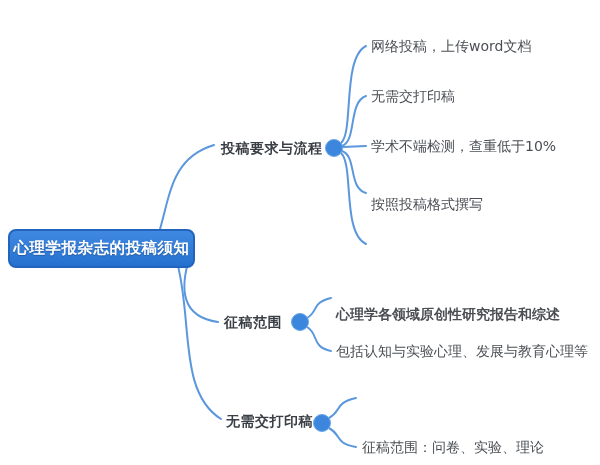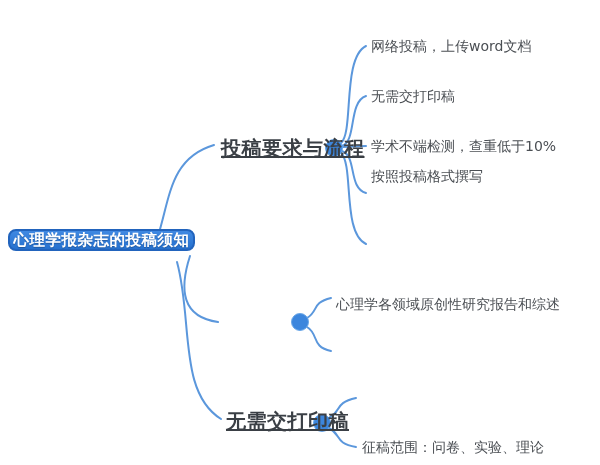--- a/index.html
+++ b/index.html
@@ -19,38 +19,37 @@
     position:relative;
     width:600px;height:465px;
     background:var(--background);
     font-family:"DejaVu Sans","Liberation Sans",sans-serif;
     overflow:hidden;
   }
   svg.connectors{position:absolute;left:0;top:0;}
   svg.connectors path{fill:none;stroke:var(--line);stroke-width:2;stroke-linecap:round;}
   svg.connectors circle{fill:var(--node_dot);stroke:#6aa7e8;stroke-width:1;cursor:pointer;}
   .root-topic{
-    position:absolute;left:8px;top:229px;width:187px;height:22px;
+    position:absolute;left:8px;top:229px;width:187px;height:39px;
     background:linear-gradient(180deg,var(--root_fill_light),var(--root_fill));
     border:2px solid var(--root_border);
     border-radius:8px;
     color:var(--root_text);
     font-size:15.5px;font-weight:bold;
     display:flex;align-items:center;justify-content:center;
     white-space:nowrap;cursor:pointer;
     letter-spacing:0.5px;
     text-shadow:0 1px 1px rgba(0,0,0,0.25);
   }
   .branch-topic{
     position:absolute;transform:translateY(-50%);
     color:var(--branch_text);
-    font-size:20px;font-weight:bold;
+    font-size:14px;font-weight:bold;
     white-space:nowrap;line-height:20px;cursor:pointer;
     letter-spacing:0.5px;
-    text-decoration:underline;
   }
   .leaf-topic{
     position:absolute;transform:translateY(-50%);
     color:var(--leaf_text);
     font-size:14px;font-weight:normal;
     white-space:nowrap;line-height:20px;cursor:pointer;
   }
 </style>
 </head>
 <body>
@@ -76,24 +75,26 @@
     <path d="M 329 428 C 342 435 334 443 356 447"></path>
 
     <circle cx="334" cy="148" r="8.5"></circle>
     <circle cx="300" cy="322" r="8.5"></circle>
     <circle cx="322" cy="423" r="8.5"></circle>
   </svg>
 
   <div class="root-topic">心理学报杂志的投稿须知</div>
 
   <div class="branch-topic" style="left:221px;top:148px;">投稿要求与流程</div>
+  <div class="branch-topic" style="left:224px;top:322px;">征稿范围</div>
   <div class="branch-topic" style="left:226px;top:421px;">无需交打印稿</div>
 
   <div class="leaf-topic" style="left:371px;top:96px;">无需交打印稿</div>
   <div class="leaf-topic" style="left:371px;top:46px;">网络投稿，上传word文档</div>
   <div class="leaf-topic" style="left:371px;top:146px;text-align:right;">学术不端检测，查重低于10%</div>
-  <div class="leaf-topic" style="left:371px;top:176px;">按照投稿格式撰写</div>
+  <div class="leaf-topic" style="left:371px;top:204px;">按照投稿格式撰写</div>
 
-  <div class="leaf-topic" style="left:336px;top:304px;">心理学各领域原创性研究报告和综述</div>
+  <div class="leaf-topic" style="left:336px;top:314px;font-weight:bold;">心理学各领域原创性研究报告和综述</div>
+  <div class="leaf-topic" style="left:336px;top:351px;">包括认知与实验心理、发展与教育心理等</div>
 
   <div class="leaf-topic" style="left:362px;top:447px;">征稿范围：问卷、实验、理论</div>
 
 </div>
 
 </body></html>

